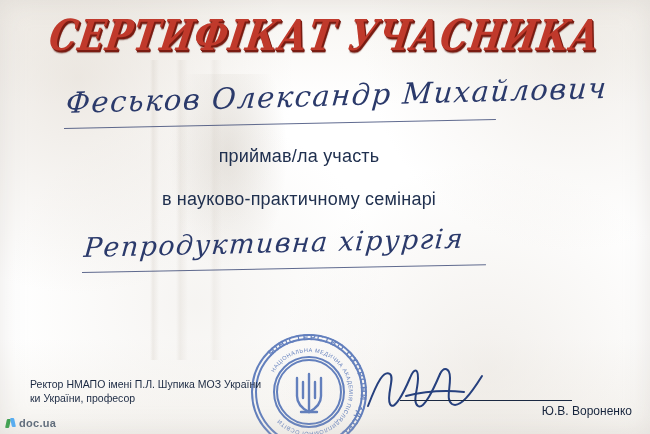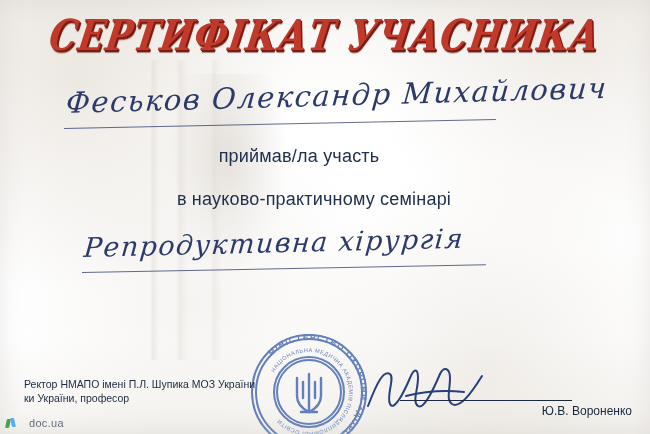--- a/index.html
+++ b/index.html
@@ -147,39 +147,38 @@
   }
   .line-participation {
     top: 146px;
     font-size: 18px;
     letter-spacing: 0.2px;
   }
   .line-seminar {
     top: 189px;
     font-size: 18px;
     letter-spacing: 0.2px;
-    padding-left: 15px;
   }
 
   
   .stamp {
     position: absolute;
     left: 243px;
     top: 326px;
     width: 132px;
     height: 132px;
     opacity: 0.78;
     pointer-events: none;
   }
   .stamp svg { display: block; }
 
   
   .footer {
     position: absolute;
-    left: 24px;
+    left: 30px;
     top: 378px;
     width: 400px;
     font-size: 10.5px;
     line-height: 13.5px;
     color: #1b2942;
   }
   .footer div { white-space: nowrap; }
 
   .sign-name {
     position: absolute;
@@ -208,23 +207,23 @@
     pointer-events: none;
   }
 
   
   .docua {
     position: absolute;
     left: 6px;
     bottom: 5px;
     display: flex;
     align-items: center;
-    gap: 13px;
+    gap: 3px;
     font-size: 11px;
-    font-weight: normal;
+    font-weight: bold;
     color: #5a6878;
     letter-spacing: 0.3px;
     text-align: center;
   }
   .docua-mark {
     display: inline-block;
     width: 10px;
     height: 11px;
     position: relative;
   }

